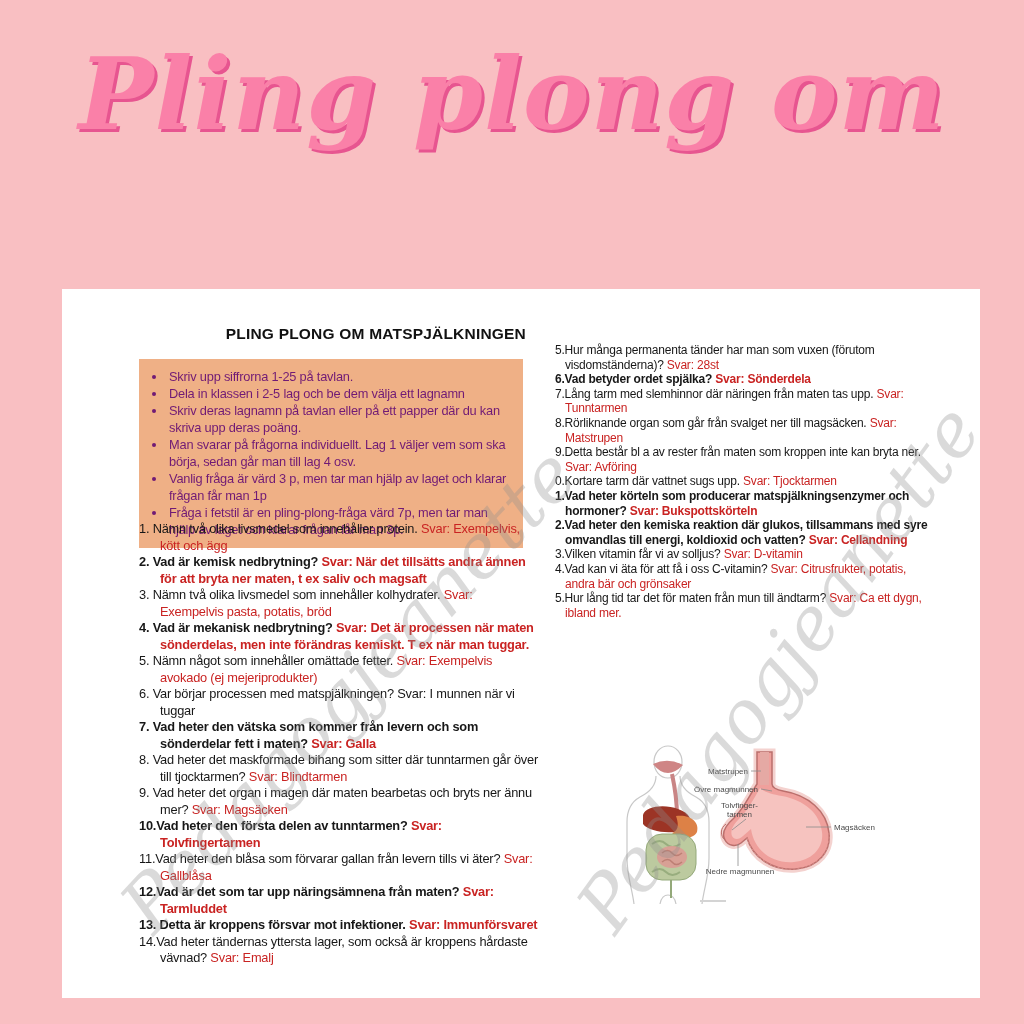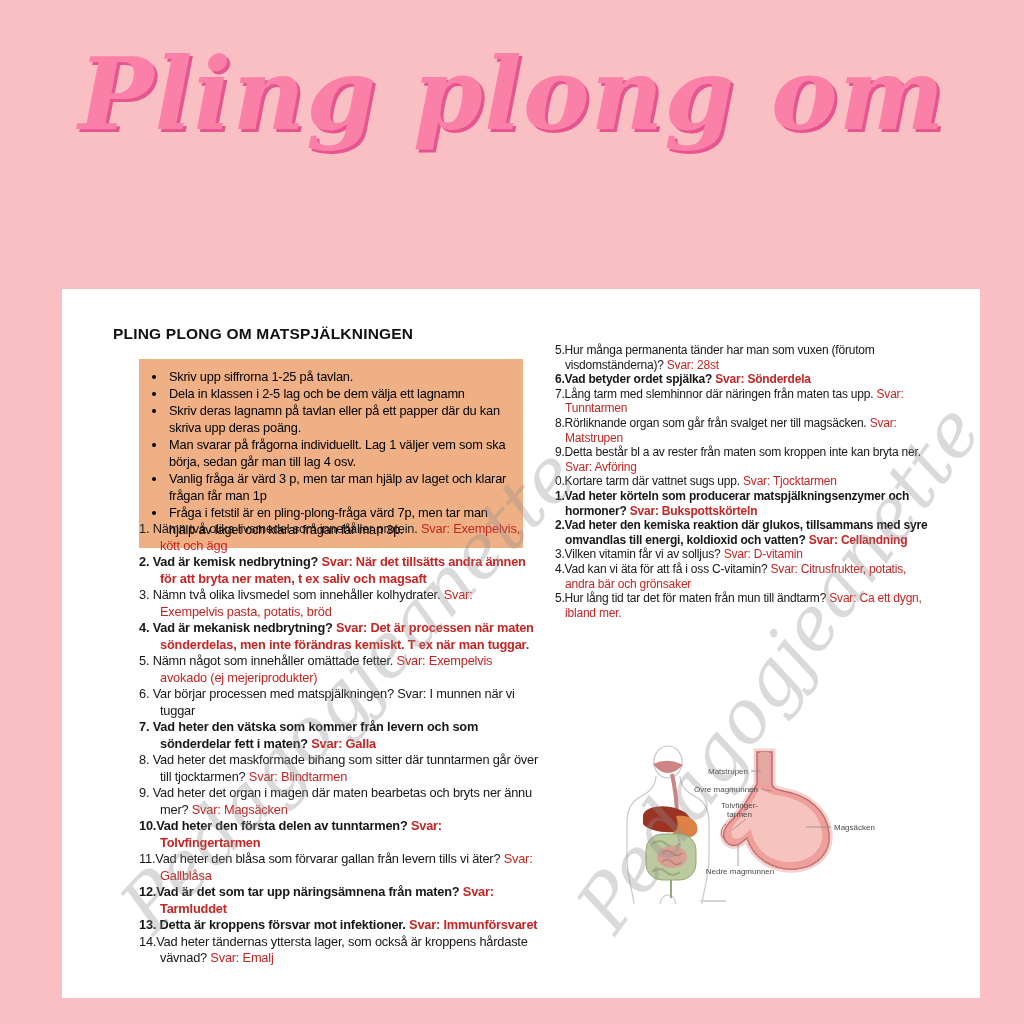--- a/index.html
+++ b/index.html
@@ -5,25 +5,25 @@
   html,body{margin:0;padding:0;background:#f9bfc2;}
   #stage{position:relative;width:1024px;height:1024px;background:#f9bfc2;overflow:hidden;
          font-family:"Liberation Sans",sans-serif;text-decoration:underline;}
   
   .poster-title{position:absolute;left:0;right:0;top:24px;z-index:6;text-align:center;
     font-family:"DejaVu Serif",serif;font-style:italic;font-weight:bold;
     font-size:100px;line-height:140px;letter-spacing:1px;color:#fa80a8;
     text-shadow:3px 3px 0 #e75590;pointer-events:none;}
   
   .page{position:absolute;left:62px;top:289px;width:918px;height:709px;background:#ffffff;z-index:1;}
-  .doc-heading{position:absolute;left:51px;top:36px;width:400px;text-align:left;
+  .doc-heading{position:absolute;left:64px;top:36px;width:400px;text-align:right;
     font-weight:bold;font-size:15.5px;letter-spacing:.2px;color:#111;}
   .instr-box{position:absolute;left:77px;top:70px;width:384px;box-sizing:border-box;
     background:#efb086;padding:9px 10px 10px 4px;font-size:12.8px;line-height:17px;
-    letter-spacing:-.2px;color:#000000;}
+    letter-spacing:-.2px;color:#701a75;}
   .instr-box ul{margin:0;padding-left:24px;}
   .instr-box li{margin:0;padding-left:2px;}
   
   .col{position:absolute;color:#171717;letter-spacing:-.2px;}
   .col-left{left:77px;top:232px;width:400px;font-size:12.8px;line-height:16.5px;}
   .col-right{left:493px;top:54px;width:374px;font-size:12px;line-height:14.6px;}
   .q-item{padding-left:21px;text-indent:-21px;}
   .col-right .q-item{padding-left:10px;text-indent:-10px;}
   .q-item.bold{font-weight:bold;}
   .q-ans{color:#c92322;}

